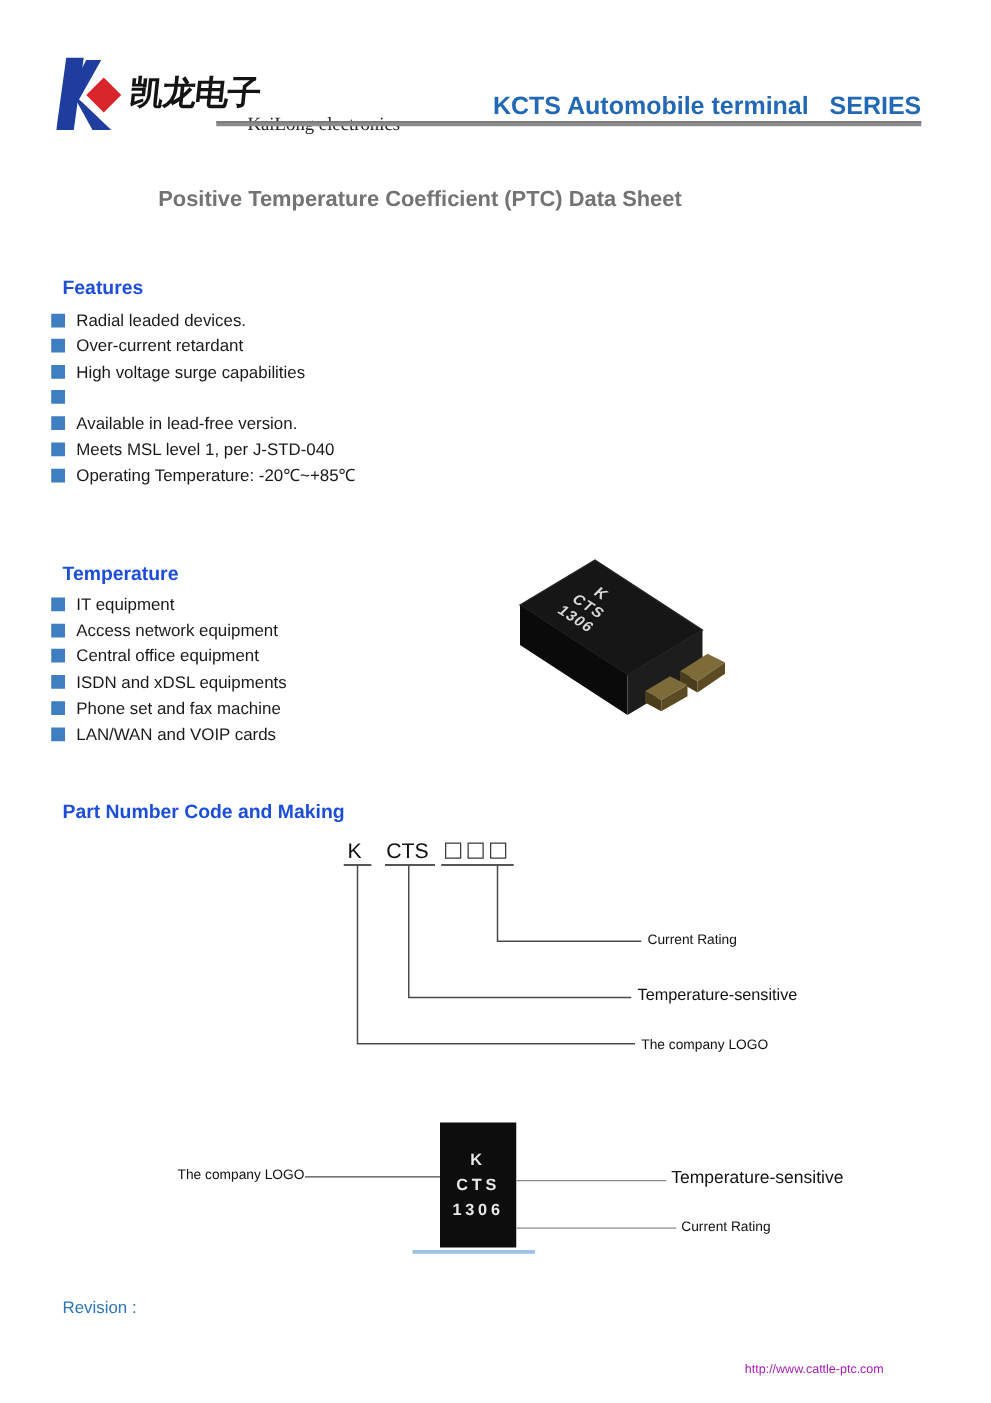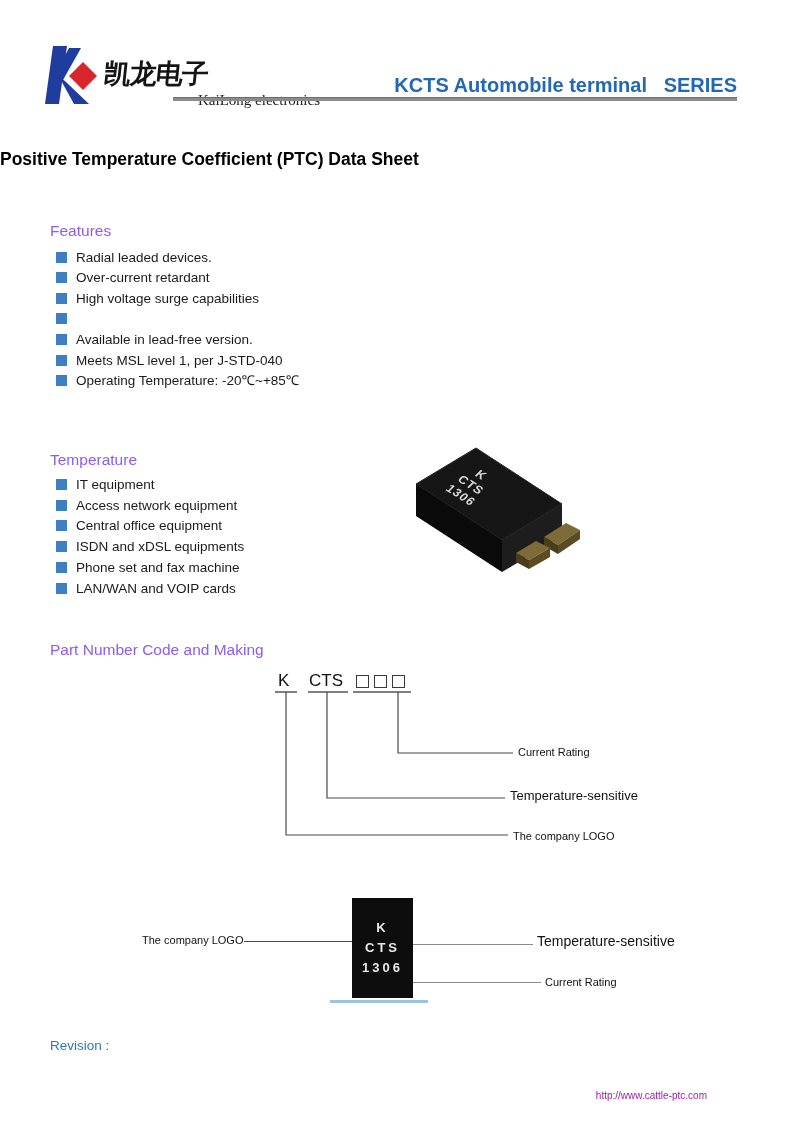--- a/index.html
+++ b/index.html
@@ -25,27 +25,27 @@
     position:absolute; right:56px; top:74px;
     font-size:20px; font-weight:bold; color:#2268B5; white-space:pre;
   }
   .header-rule {
     position:absolute; left:173px; top:97px; width:564px; height:4px;
     background:#8C8C8C; border-top:1px solid #6e6e6e;
   }
 
   
   .doc-title {
-    position:absolute; left:0; top:149px; width:672px; text-align:left;
-    font-size:17.5px; font-weight:bold; color:#000000;
+    position:absolute; left:0; top:149px; width:672px; text-align:center;
+    font-size:17.5px; font-weight:bold; color:#737373;
   }
 
   
-  .sec-heading { position:absolute; font-size:15.5px; font-weight:normal; color:#8b5cf6; }
-  .li { position:absolute; left:56px; height:17px; white-space:nowrap;text-align:center; }
+  .sec-heading { position:absolute; font-size:15.5px; font-weight:bold; color:#1d4ed8; }
+  .li { position:absolute; left:41px; height:17px; white-space:nowrap;text-align:center; }
   .bullet {
     display:inline-block; width:11px; height:11px; background:#3E7EC1;
     margin-right:9px; vertical-align:-1px;
   }
   .li-text { font-size:13.5px; color:#1a1a1a; }
 
   
   .chip3d { position:absolute; left:410px; top:446px; width:215px; height:148px; }
 
   

